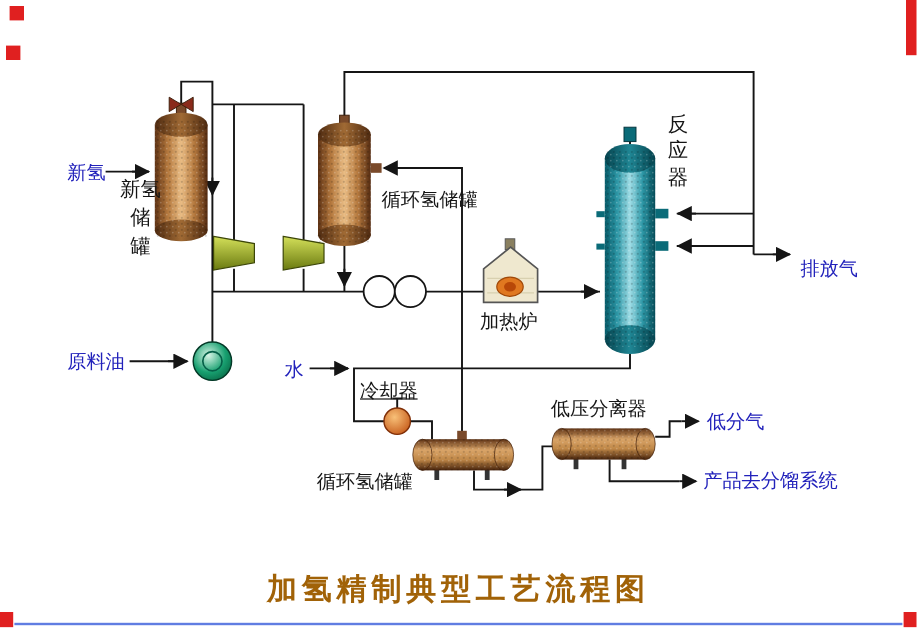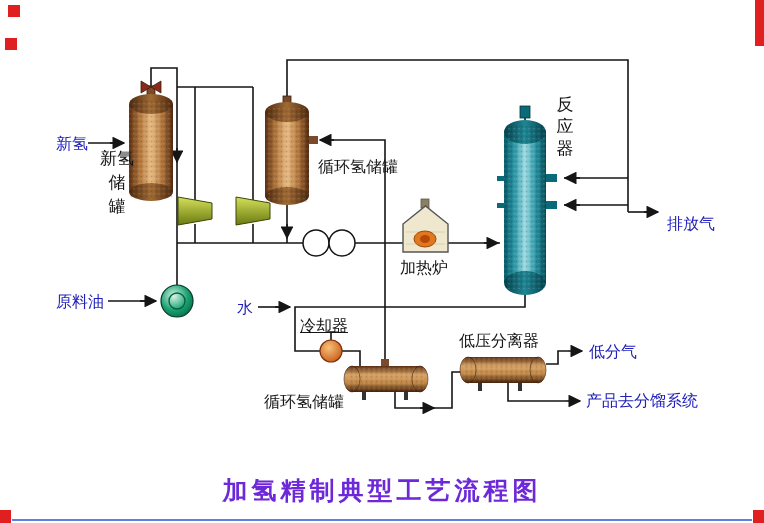--- a/index.html
+++ b/index.html
@@ -4,21 +4,21 @@
 <style>
   html,body{margin:0;padding:0;background:#ffffff;}
   .stage{position:relative;width:764px;height:523px;background:#ffffff;overflow:hidden;
          font-family:"DejaVu Sans","Liberation Sans",sans-serif;}
   .stage svg{position:absolute;left:0;top:0;}
   .lbl{position:absolute;font-size:16px;color:#151515;line-height:1.25;white-space:nowrap;}
   .lbl.blue{color:#2222bb;}
   .vcol{white-space:pre-line;text-align:center;line-height:1.4;}
   .title{position:absolute;left:0;top:474px;width:764px;text-align:center;
          font-family:"DejaVu Serif","Liberation Serif",serif;font-weight:700;
-         font-size:25px;letter-spacing:4px;color:#6d28d9;}
+         font-size:25px;letter-spacing:4px;color:#a16207;}
 </style>
 </head>
 <body>
 
 <div class="stage">
 
   <svg width="764" height="523" viewBox="0 0 764 523">
     <defs>
       <marker id="arr" viewBox="0 0 10 10" refX="9" refY="5" markerWidth="8" markerHeight="8" orient="auto">
         <path d="M0,0 L10,5 L0,10 z" fill="#151515"></path>

